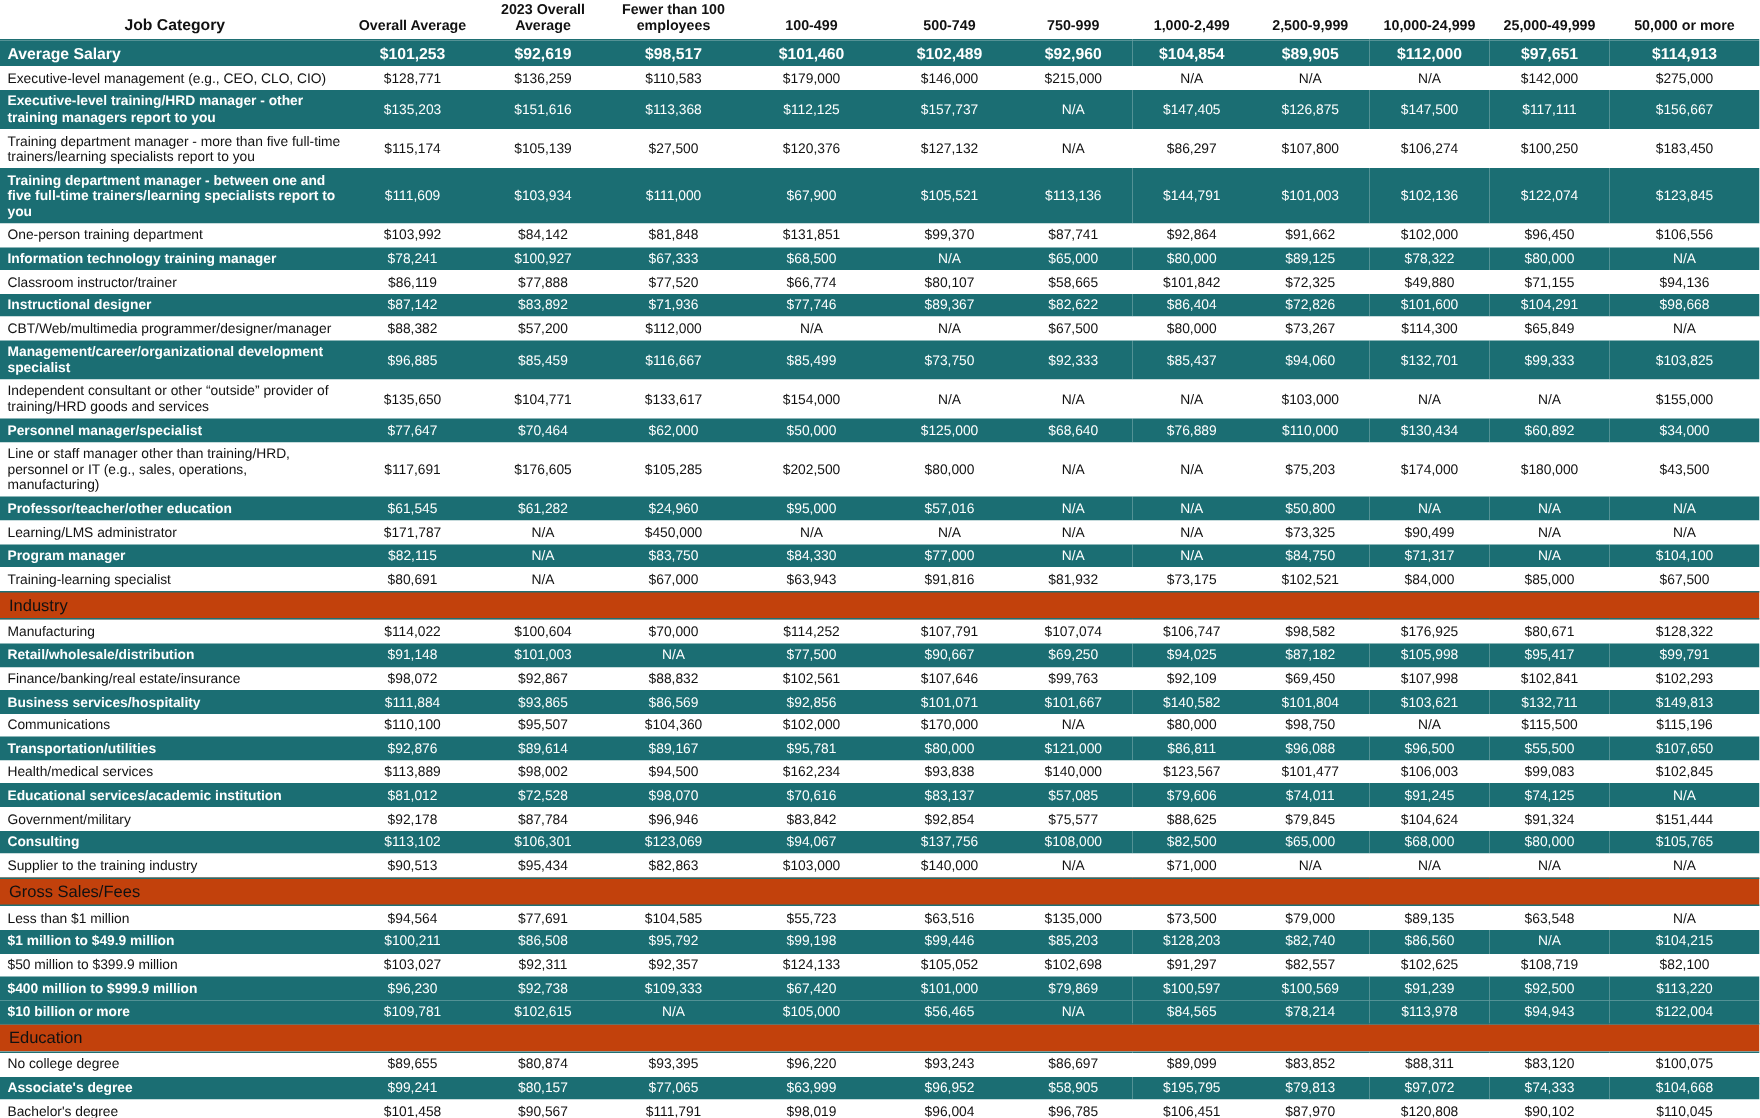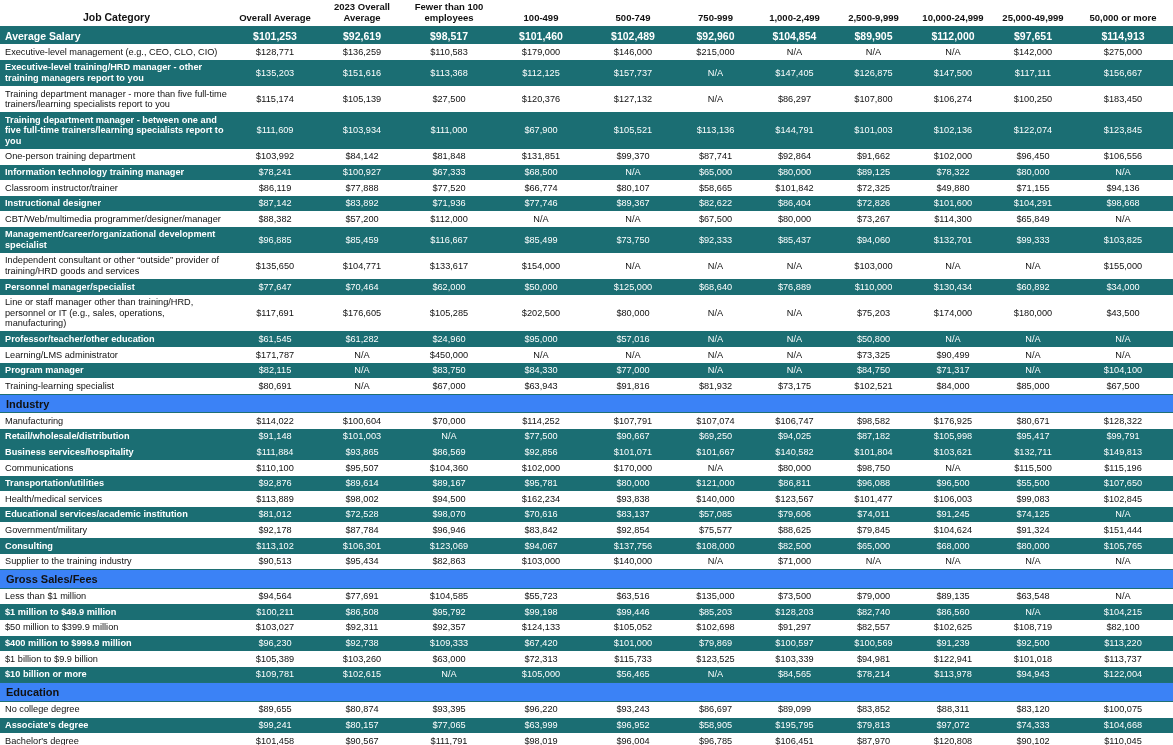--- a/index.html
+++ b/index.html
@@ -65,23 +65,23 @@
     background: #1b6e73;
     color: #ffffff;
   }
   tr.teal td.label {
     font-weight: bold;
   }
   tr.white td {
     background: #ffffff;
   }
   tr.section td {
-    background: #3b82f6;
+    background: #c2410c;
     font-size: 11px;
-    font-weight: bold;
+    font-weight: normal;
     text-align: left;
     padding-top: 3px;
     padding-bottom: 2px;
     border-top: 1px solid #1f6f73;
     border-bottom: 1px solid #1f6f73;
   }
   tr.avgsalary td {
     background: #1b6e73;
     color: #ffffff;
     font-weight: bold;
@@ -399,20 +399,34 @@
         <td>N/A</td>
         <td>$77,500</td>
         <td>$90,667</td>
         <td>$69,250</td>
         <td>$94,025</td>
         <td>$87,182</td>
         <td>$105,998</td>
         <td>$95,417</td>
         <td>$99,791</td>
       </tr>
+      <tr class="white">
+        <td class="label">Finance/banking/real estate/insurance</td>
+        <td>$98,072</td>
+        <td>$92,867</td>
+        <td>$88,832</td>
+        <td>$102,561</td>
+        <td>$107,646</td>
+        <td>$99,763</td>
+        <td>$92,109</td>
+        <td>$69,450</td>
+        <td>$107,998</td>
+        <td>$102,841</td>
+        <td>$102,293</td>
+      </tr>
       <tr class="teal">
         <td class="label">Business services/hospitality</td>
         <td>$111,884</td>
         <td>$93,865</td>
         <td>$86,569</td>
         <td>$92,856</td>
         <td>$101,071</td>
         <td>$101,667</td>
         <td>$140,582</td>
         <td>$101,804</td>
@@ -570,34 +584,20 @@
         <td>$109,333</td>
         <td>$67,420</td>
         <td>$101,000</td>
         <td>$79,869</td>
         <td>$100,597</td>
         <td>$100,569</td>
         <td>$91,239</td>
         <td>$92,500</td>
         <td>$113,220</td>
       </tr>
-      <tr class="white">
-        <td class="label">$1 billion to $9.9 billion</td>
-        <td>$105,389</td>
-        <td>$103,260</td>
-        <td>$63,000</td>
-        <td>$72,313</td>
-        <td>$115,733</td>
-        <td>$123,525</td>
-        <td>$103,339</td>
-        <td>$94,981</td>
-        <td>$122,941</td>
-        <td>$101,018</td>
-        <td>$113,737</td>
-      </tr>
       <tr class="teal">
         <td class="label">$10 billion or more</td>
         <td>$109,781</td>
         <td>$102,615</td>
         <td>N/A</td>
         <td>$105,000</td>
         <td>$56,465</td>
         <td>N/A</td>
         <td>$84,565</td>
         <td>$78,214</td>

